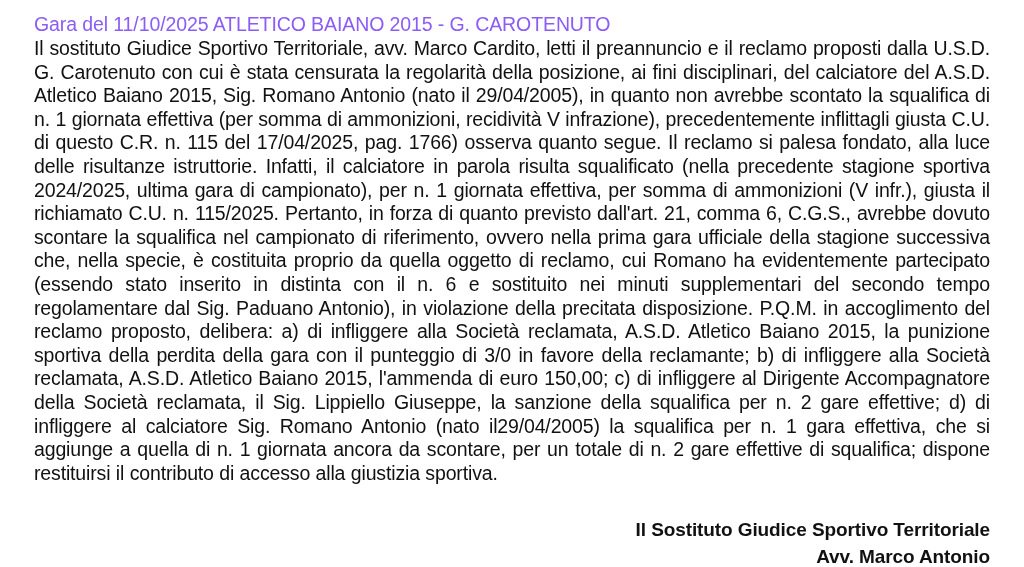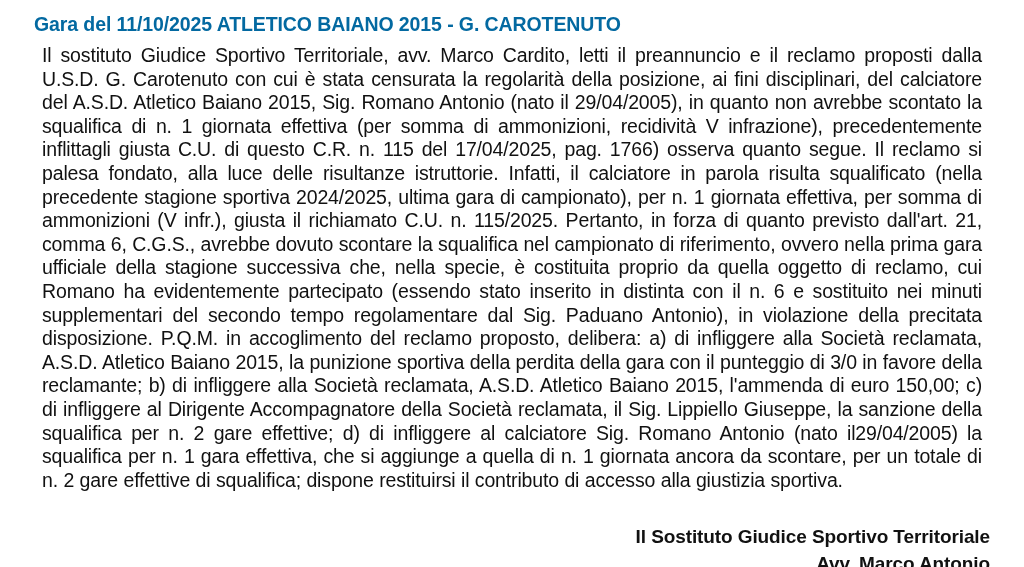--- a/index.html
+++ b/index.html
@@ -18,36 +18,36 @@
   .page {
     position: relative;
     width: 1024px;
     height: 567px;
     box-sizing: border-box;
     padding: 12px 34px 0 34px;
   }
 
   .doc-title {
     font-size: 19.5px;
-    font-weight: bold;
+    font-weight: normal;
     line-height: 24px;
     letter-spacing: -0.1px;
     margin: 0 0 1px 0;
     white-space: nowrap;
-    color: #0369a1;
+    color: #8b5cf6;
   }
 
   .doc-body {
     font-size: 19.5px;
     line-height: 23.6px;
     text-align: justify;
     text-justify: inter-word;
     letter-spacing: -0.15px;
     word-spacing: 0.2px;
-    margin: 8px;
+    margin: 0;
     color: #111111;
     hyphens: none;
   }
 
   .signature-block {
     margin-top: 31px;
     text-align: right;
     padding-left: 395px;
   }
 

